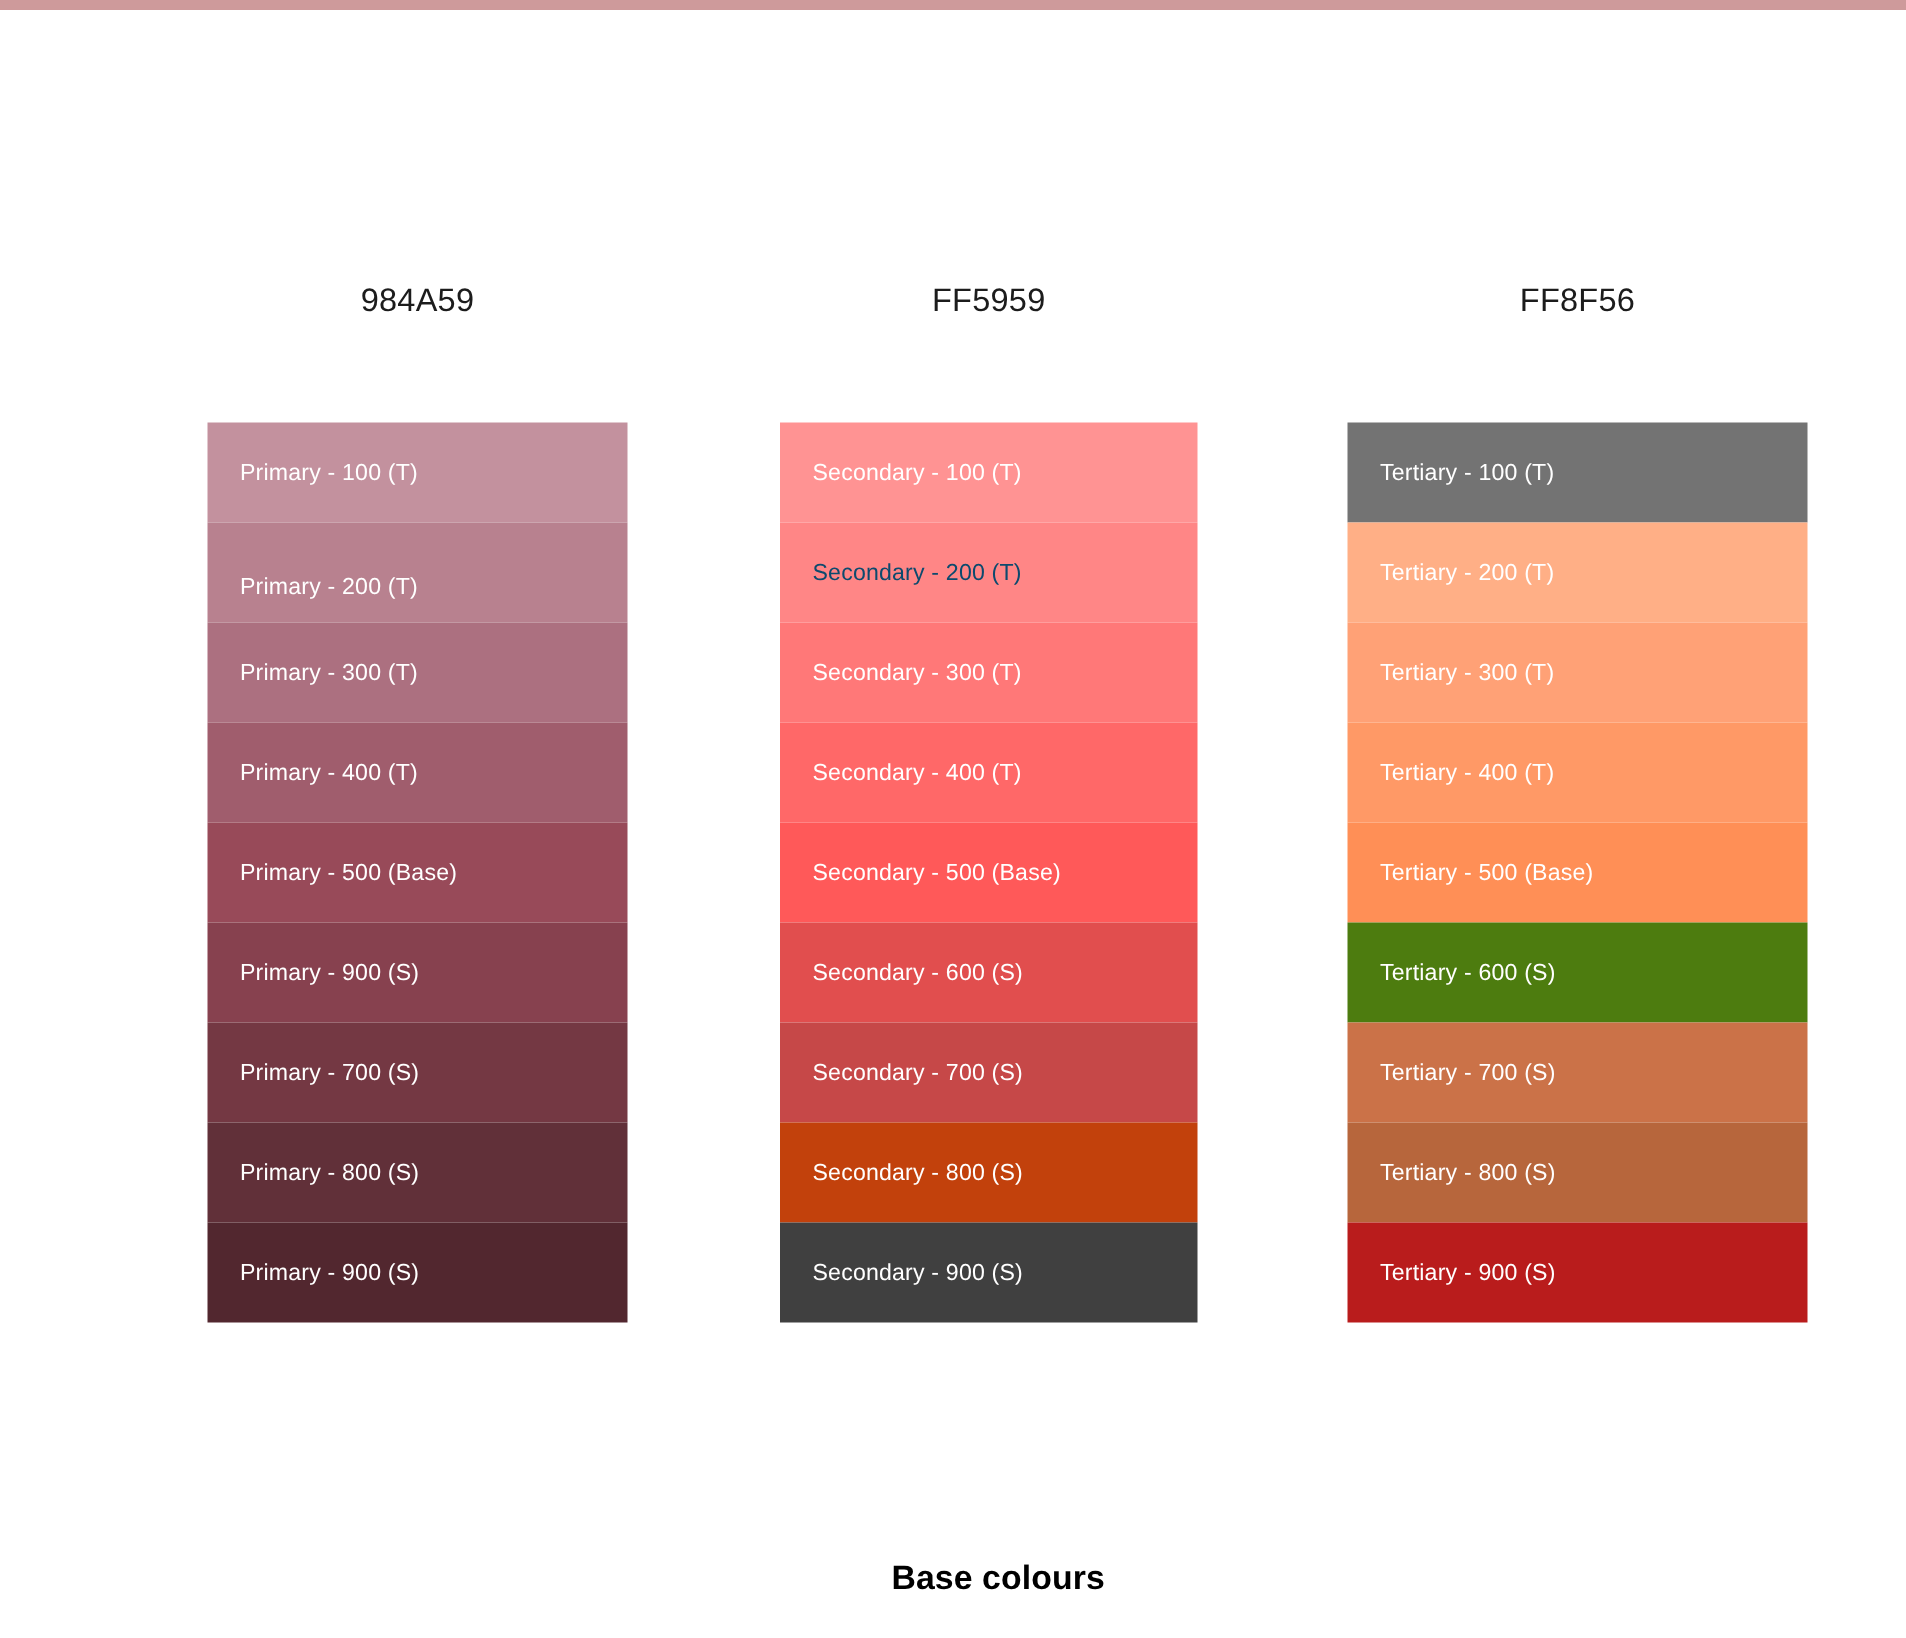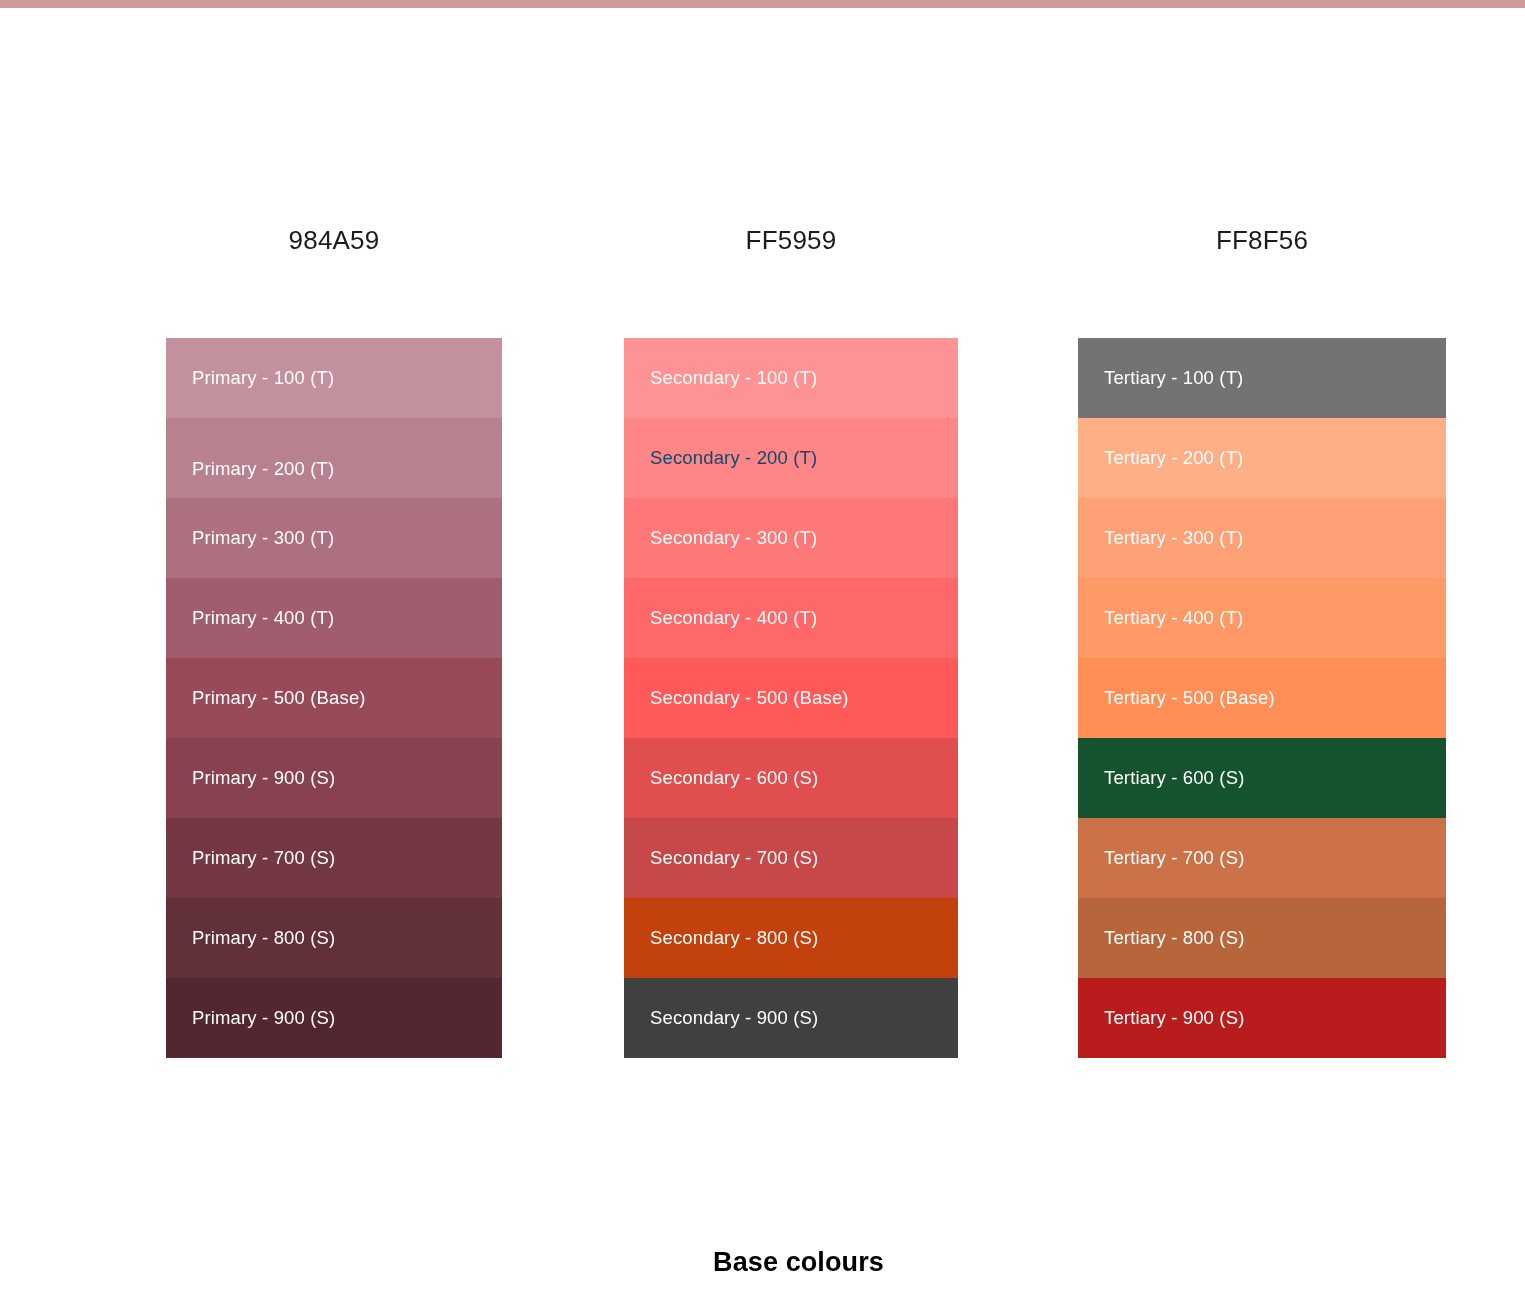--- a/index.html
+++ b/index.html
@@ -172,21 +172,21 @@
         </div>
         <div class="swatch" style="background: rgb(255, 161, 118);">
           <span class="swatch-label" style="color: rgb(255, 255, 255);">Tertiary - 300 (T)</span>
         </div>
         <div class="swatch" style="background: rgb(255, 153, 102);">
           <span class="swatch-label" style="color: rgb(255, 255, 255);">Tertiary - 400 (T)</span>
         </div>
         <div class="swatch" style="background: rgb(255, 143, 86);">
           <span class="swatch-label" style="color: rgb(255, 255, 255);">Tertiary - 500 (Base)</span>
         </div>
-        <div class="swatch" style="background: #14532d;">
+        <div class="swatch" style="background: #4d7c0f;">
           <span class="swatch-label" style="color: rgb(255, 255, 255);">Tertiary - 600 (S)</span>
         </div>
         <div class="swatch" style="background: rgb(203, 114, 72);">
           <span class="swatch-label" style="color: rgb(255, 255, 255);">Tertiary - 700 (S)</span>
         </div>
         <div class="swatch" style="background: rgb(183, 102, 60);">
           <span class="swatch-label" style="color: rgb(255, 255, 255);">Tertiary - 800 (S)</span>
         </div>
         <div class="swatch" style="background: #b91c1c;">
           <span class="swatch-label" style="color: rgb(255, 255, 255);">Tertiary - 900 (S)</span>

